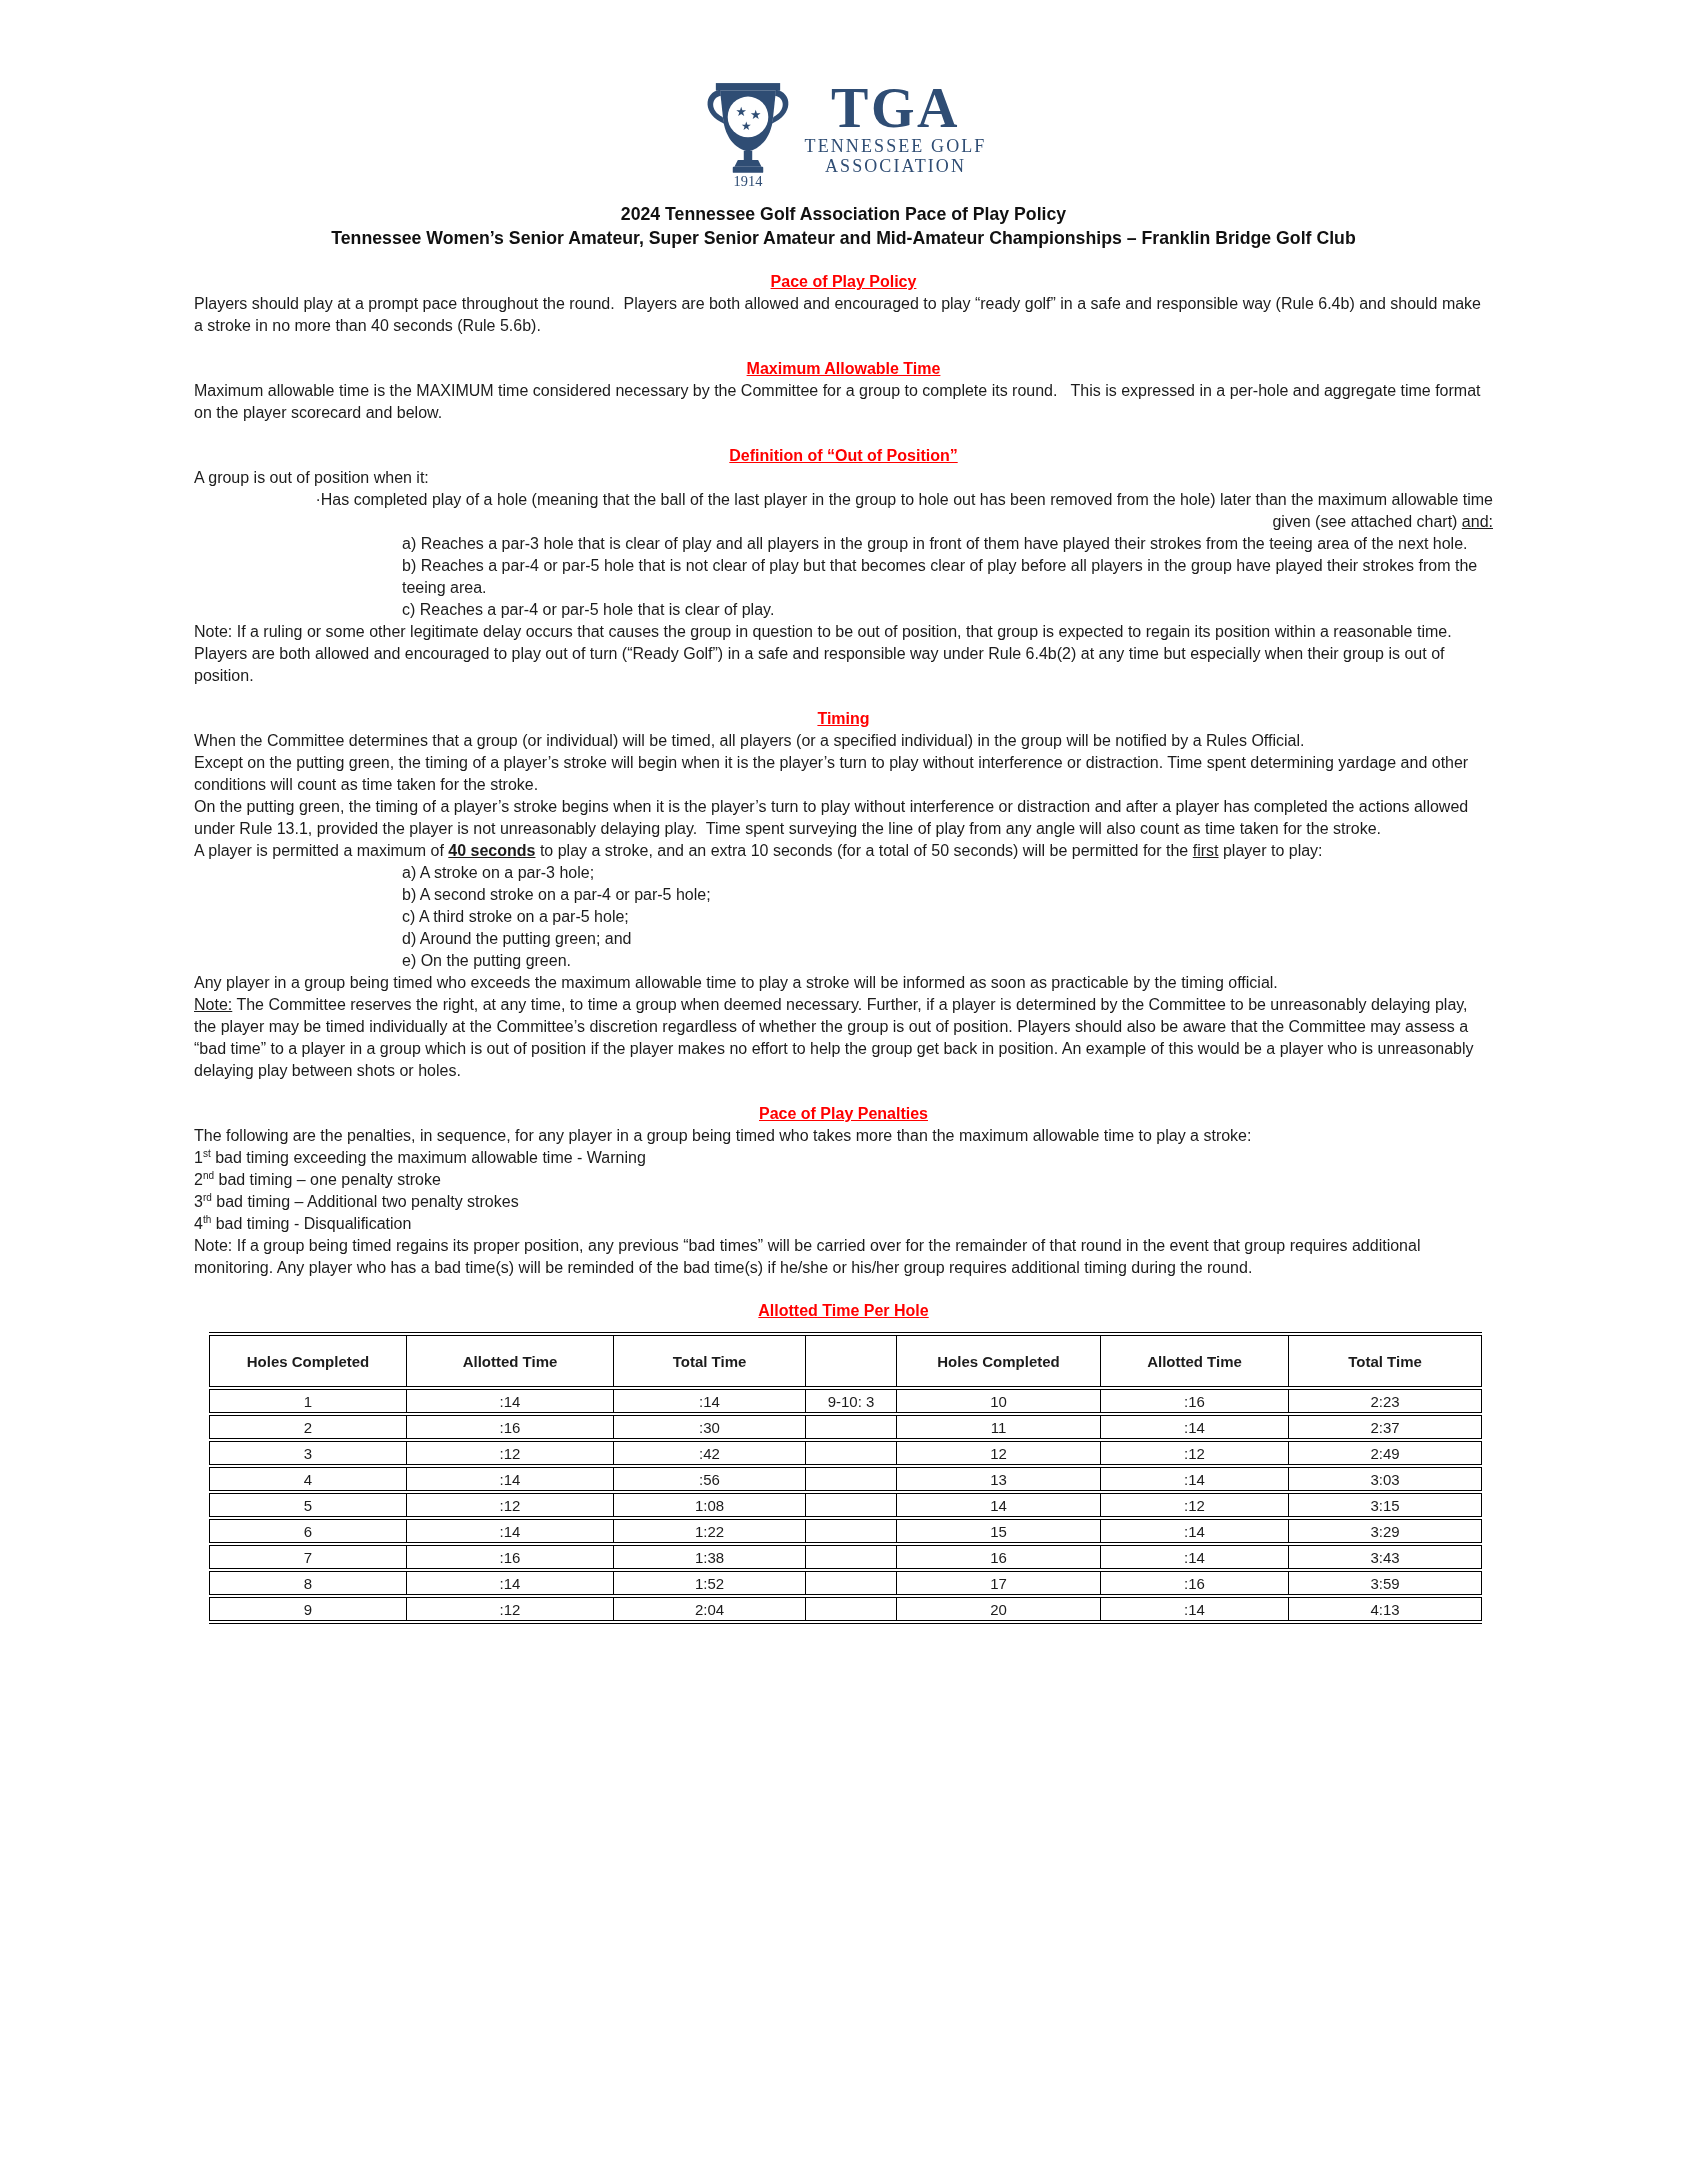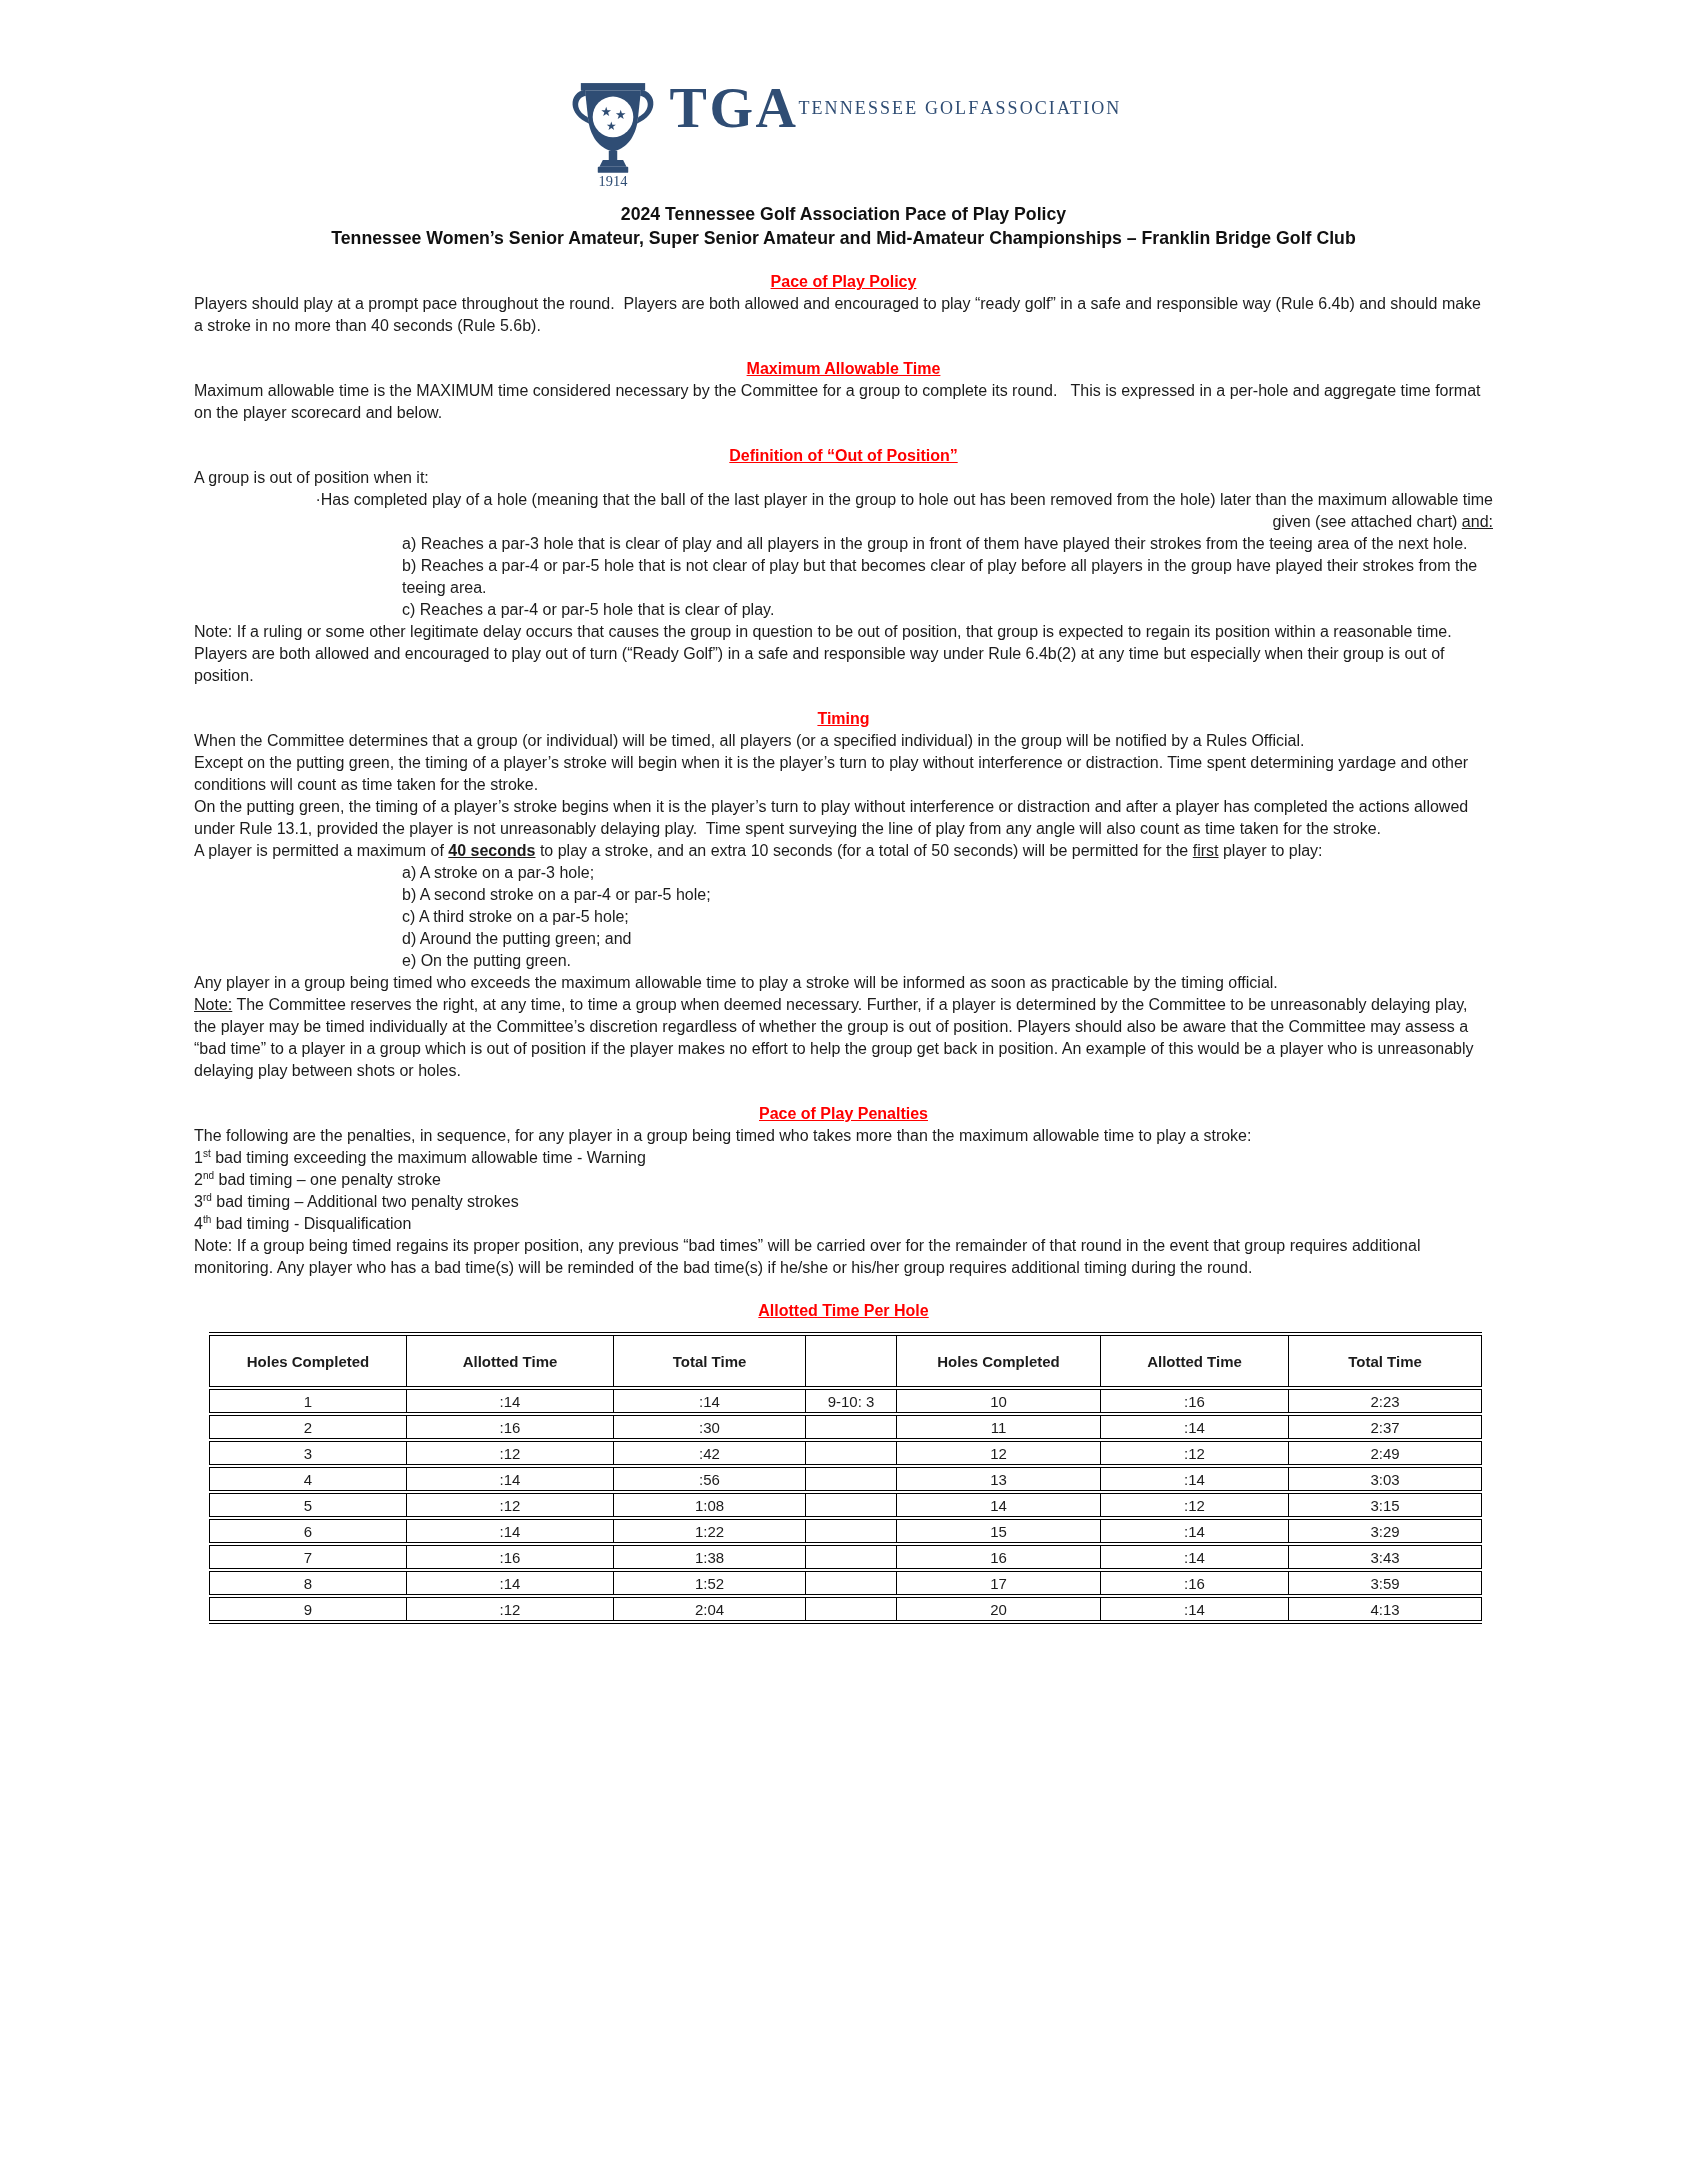--- a/index.html
+++ b/index.html
@@ -7,21 +7,21 @@
   body {
     width:1687px; height:2183px;
     font-family:"Liberation Sans", sans-serif;
     color:#1c1c1c;
     position:relative;
   }
   .page { padding:78px 194px 0 194px; }
 
   
   .logo-row { display:flex; justify-content:center; align-items:flex-start; gap:10px; margin-bottom:15px; }
-  .logo-text { display:flex; flex-direction:row; align-items:center; color:#2f4d74; padding-top:1.7px; }
+  .logo-text { display:flex; flex-direction:column; align-items:center; color:#2f4d74; padding-top:1.7px; }
   .logo-tga {
     font-family:"Liberation Serif", serif;
     font-weight:700; font-size:56px; line-height:1.0; letter-spacing:2.5px;
   }
   .logo-org {
     font-family:"Liberation Serif", serif;
     font-size:18px; letter-spacing:2.1px; line-height:17.7px; margin-top:2.5px;
     white-space:nowrap;
   }
 

